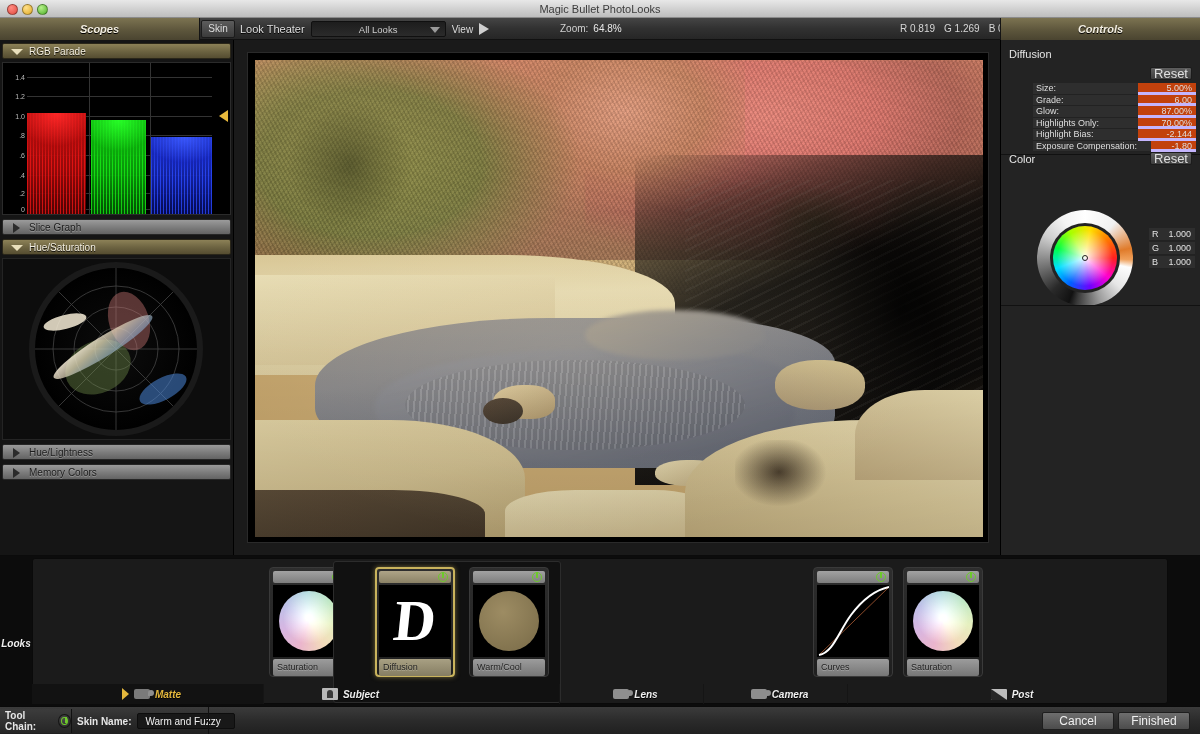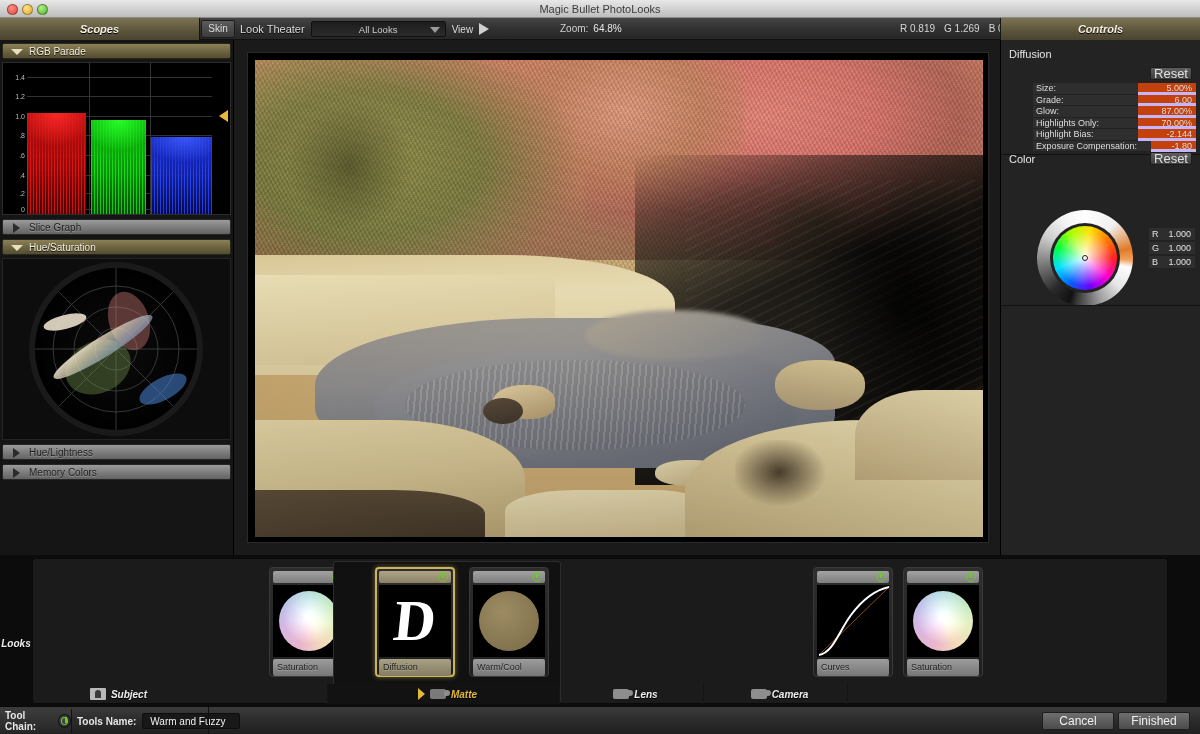--- a/index.html
+++ b/index.html
@@ -717,47 +717,51 @@
           </div>
           <div class="thumb-img">
             <div class="satball"></div>
           </div>
           <div class="thumb-label">Saturation</div>
         </div>
       </div>
     </div>
 
     <div class="cat-row">
-      <div class="cat" style="width:296px; justify-content:flex-end; padding-right:180px;">
-        <span class="cat-ico ico-person"></span>
-        <span>Subject</span>
-      </div>
       <div class="cat on" style="width:232px; justify-content:center;">
         <span class="ico-flag"></span>
         <span class="cat-ico ico-cam" style="background:#7a7a7a;"></span>
         <span>Matte</span>
       </div>
+      <div class="cat" style="width:296px; justify-content:flex-end; padding-right:180px;">
+        <span class="cat-ico ico-person"></span>
+        <span>Subject</span>
+      </div>
       <div class="cat" style="width:144px; justify-content:center;">
         <span class="cat-ico ico-cam"></span>
         <span>Lens</span>
       </div>
       <div class="cat" style="width:144px; justify-content:center;">
         <span class="cat-ico ico-cam"></span>
         <span>Camera</span>
+      </div>
+      <div class="cat" style="width:320px; justify-content:center; border-right:none;">
+        <span class="cat-ico ico-post"></span>
+        <span>Post</span>
       </div>
     </div>
   </div>
 
   <div class="statusbar">
     <div class="sb-toolchain">
       <span>Tool Chain:</span>
       <span class="pwr-big"></span>
     </div>
     <div class="sb-lookname">
-      <span>Tools Name:</span>
+      <span>Skin Name:</span>
       <span class="lookname-field">Warm and Fuzzy</span>
     </div>
     <div class="sb-sep" style="left:208px;"></div>
     <div class="sb-btn" style="left:1042px;">Cancel</div>
     <div class="sb-btn" style="left:1118px;">Finished</div>
   </div>
 
 </div>
 
 </body></html>

